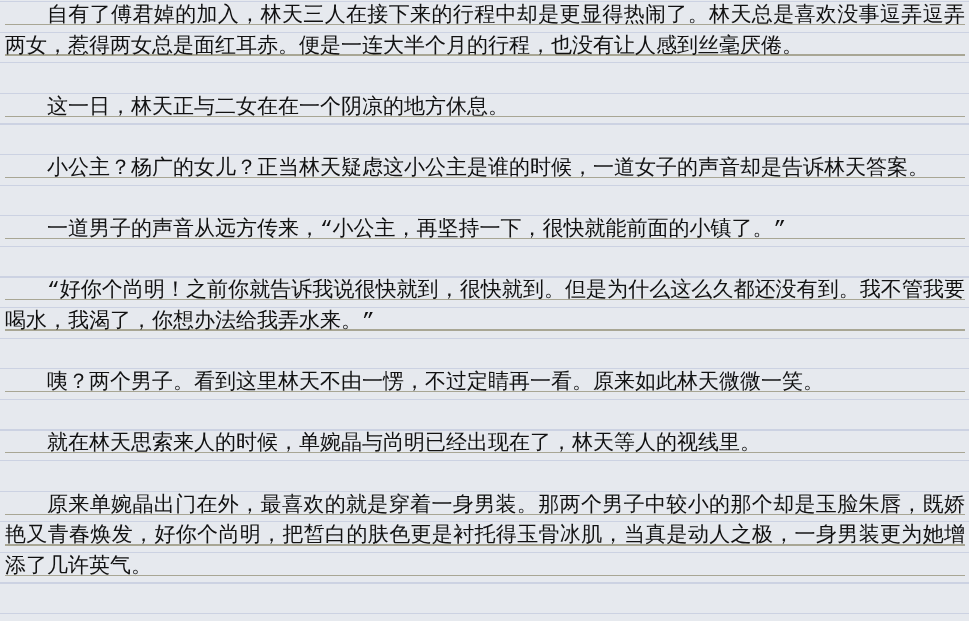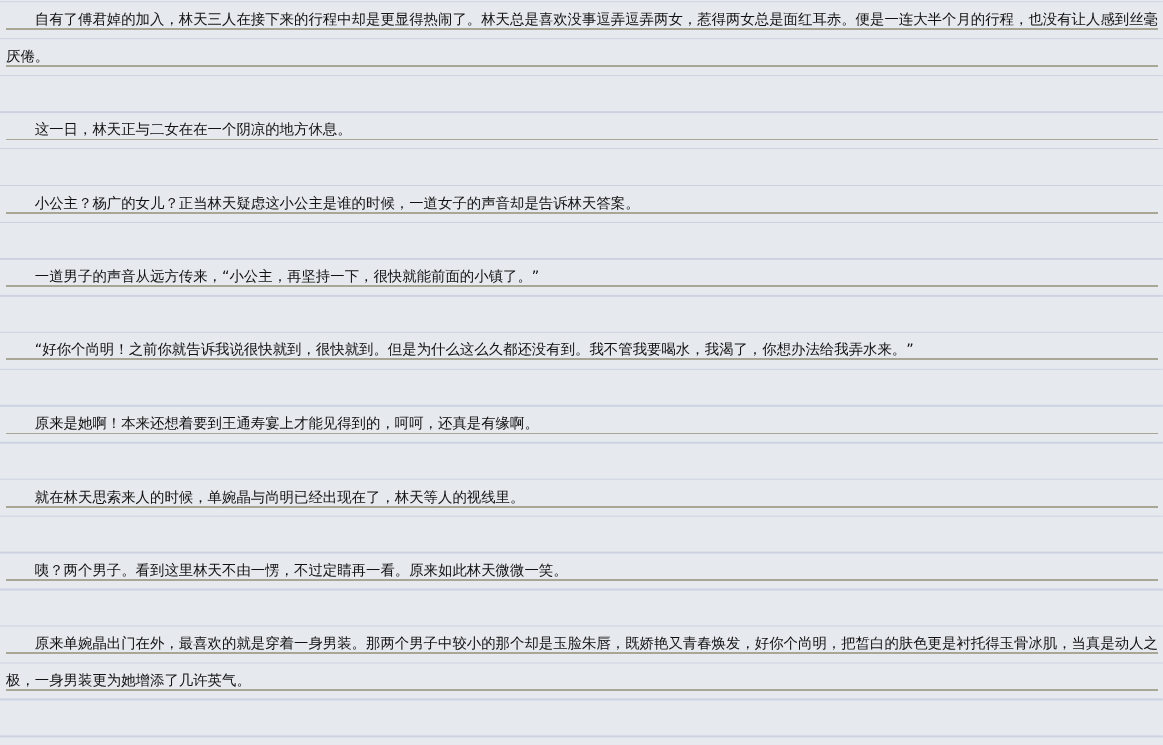--- a/index.html
+++ b/index.html
@@ -19,41 +19,41 @@
     );
     background-position: 0 1px;
     font-family: "DejaVu Sans", "Liberation Sans", sans-serif;
     color: #111111;
   }
   .page-content {
     padding: 1px 4px 0 5px;
   }
   p.para {
     margin: 0 0 30.6px 0;
-    font-size: 12px;
+    font-size: 21px;
     line-height: 30.6px;
     text-indent: 2em;
     letter-spacing: 0;
     word-break: break-all;
     text-align: justify;
     
     background-image: repeating-linear-gradient(
       to bottom,
       transparent 0px, transparent 22.6px,
       #a8a694 22.6px, #a8a694 24px,
       transparent 24px, transparent 30.6px
     );
+    font-family: Liberation Mono, monospace;
   }
 </style>
 </head>
 <body>
 
 <main class="page-content">
   <p class="para">自有了傅君婥的加入，林天三人在接下来的行程中却是更显得热闹了。林天总是喜欢没事逗弄逗弄两女，惹得两女总是面红耳赤。便是一连大半个月的行程，也没有让人感到丝毫厌倦。</p>
   <p class="para">这一日，林天正与二女在在一个阴凉的地方休息。</p>
   <p class="para">小公主？杨广的女儿？正当林天疑虑这小公主是谁的时候，一道女子的声音却是告诉林天答案。</p>
   <p class="para">一道男子的声音从远方传来，“小公主，再坚持一下，很快就能前面的小镇了。”</p>
   <p class="para">“好你个尚明！之前你就告诉我说很快就到，很快就到。但是为什么这么久都还没有到。我不管我要喝水，我渴了，你想办法给我弄水来。”</p>
-  <p class="para">原来是她啊！本来还想着要到王通寿宴上才能见得到的，呵呵，还真是有缘啊。</p>
+  <p class="para">咦？两个男子。看到这里林天不由一愣，不过定睛再一看。原来如此林天微微一笑。</p>
   <p class="para">就在林天思索来人的时候，单婉晶与尚明已经出现在了，林天等人的视线里。</p>
-  <p class="para">咦？两个男子。看到这里林天不由一愣，不过定睛再一看。原来如此林天微微一笑。</p>
   <p class="para">原来单婉晶出门在外，最喜欢的就是穿着一身男装。那两个男子中较小的那个却是玉脸朱唇，既娇艳又青春焕发，好你个尚明，把皙白的肤色更是衬托得玉骨冰肌，当真是动人之极，一身男装更为她增添了几许英气。</p>
 </main>
 
 </body></html>

